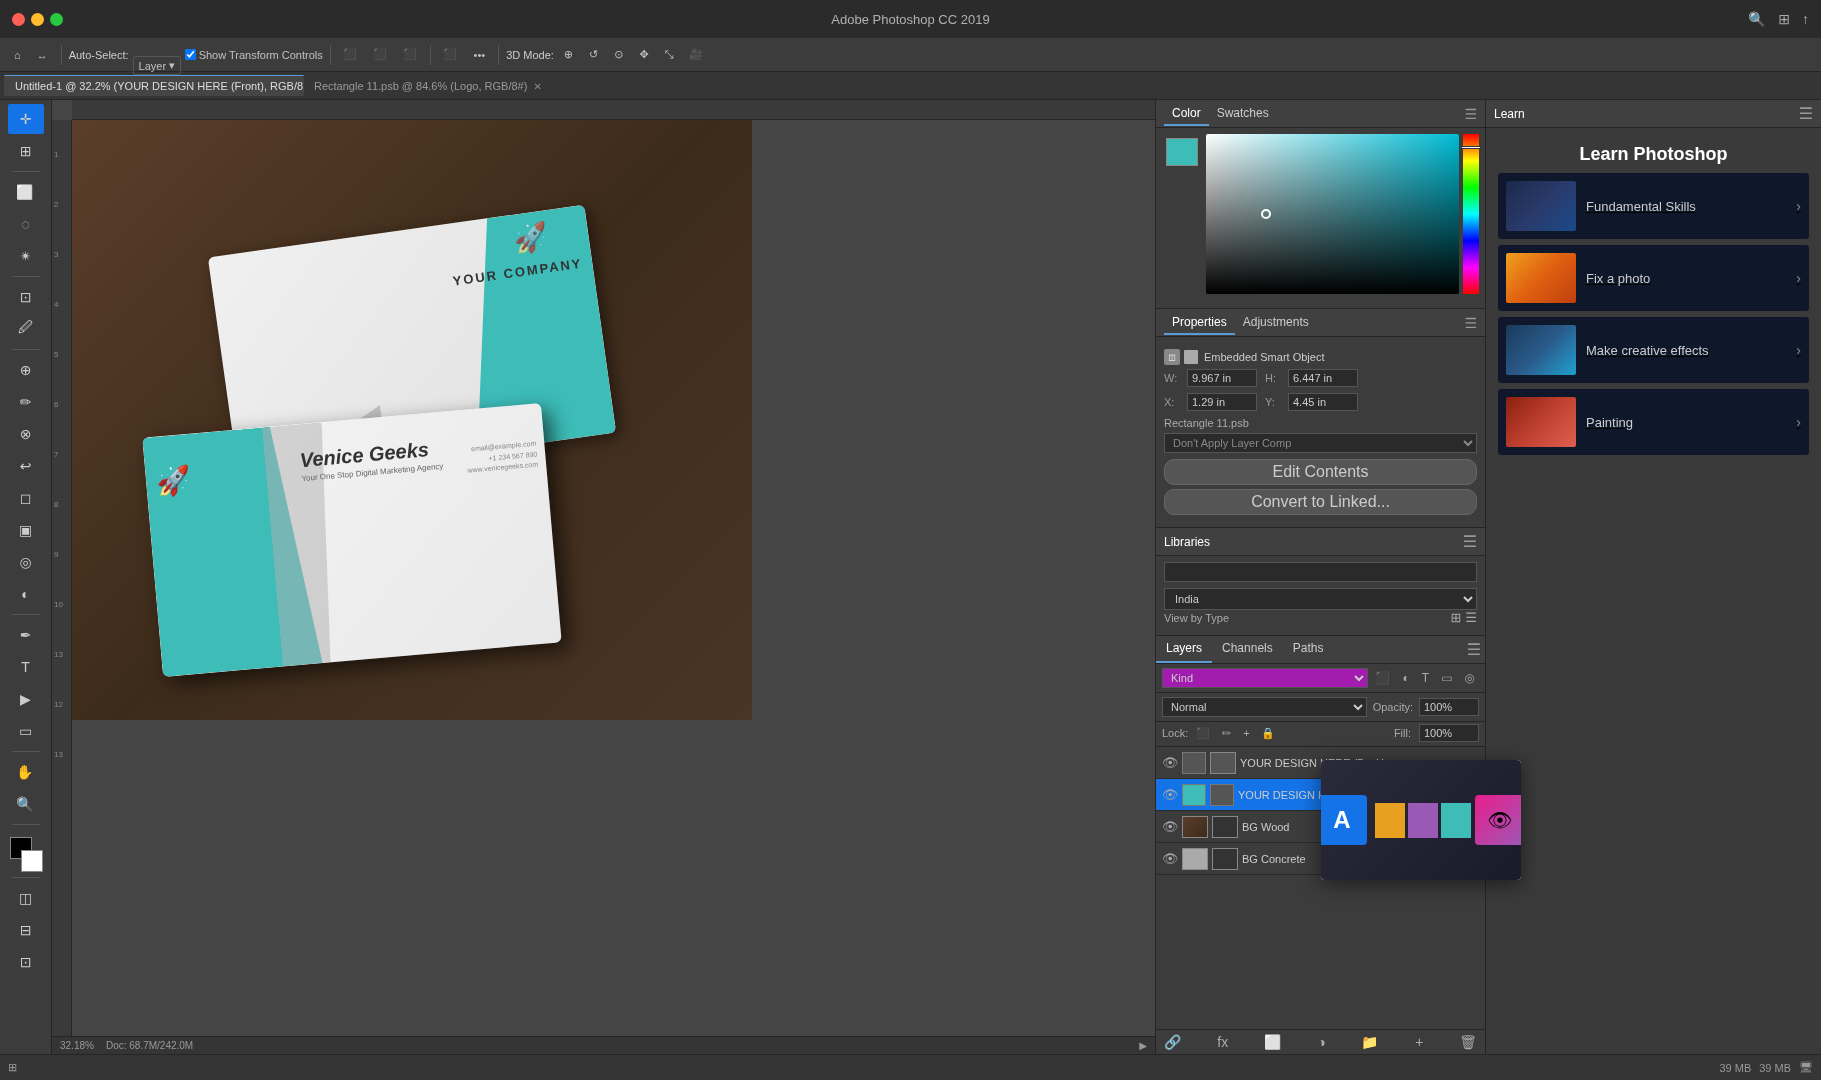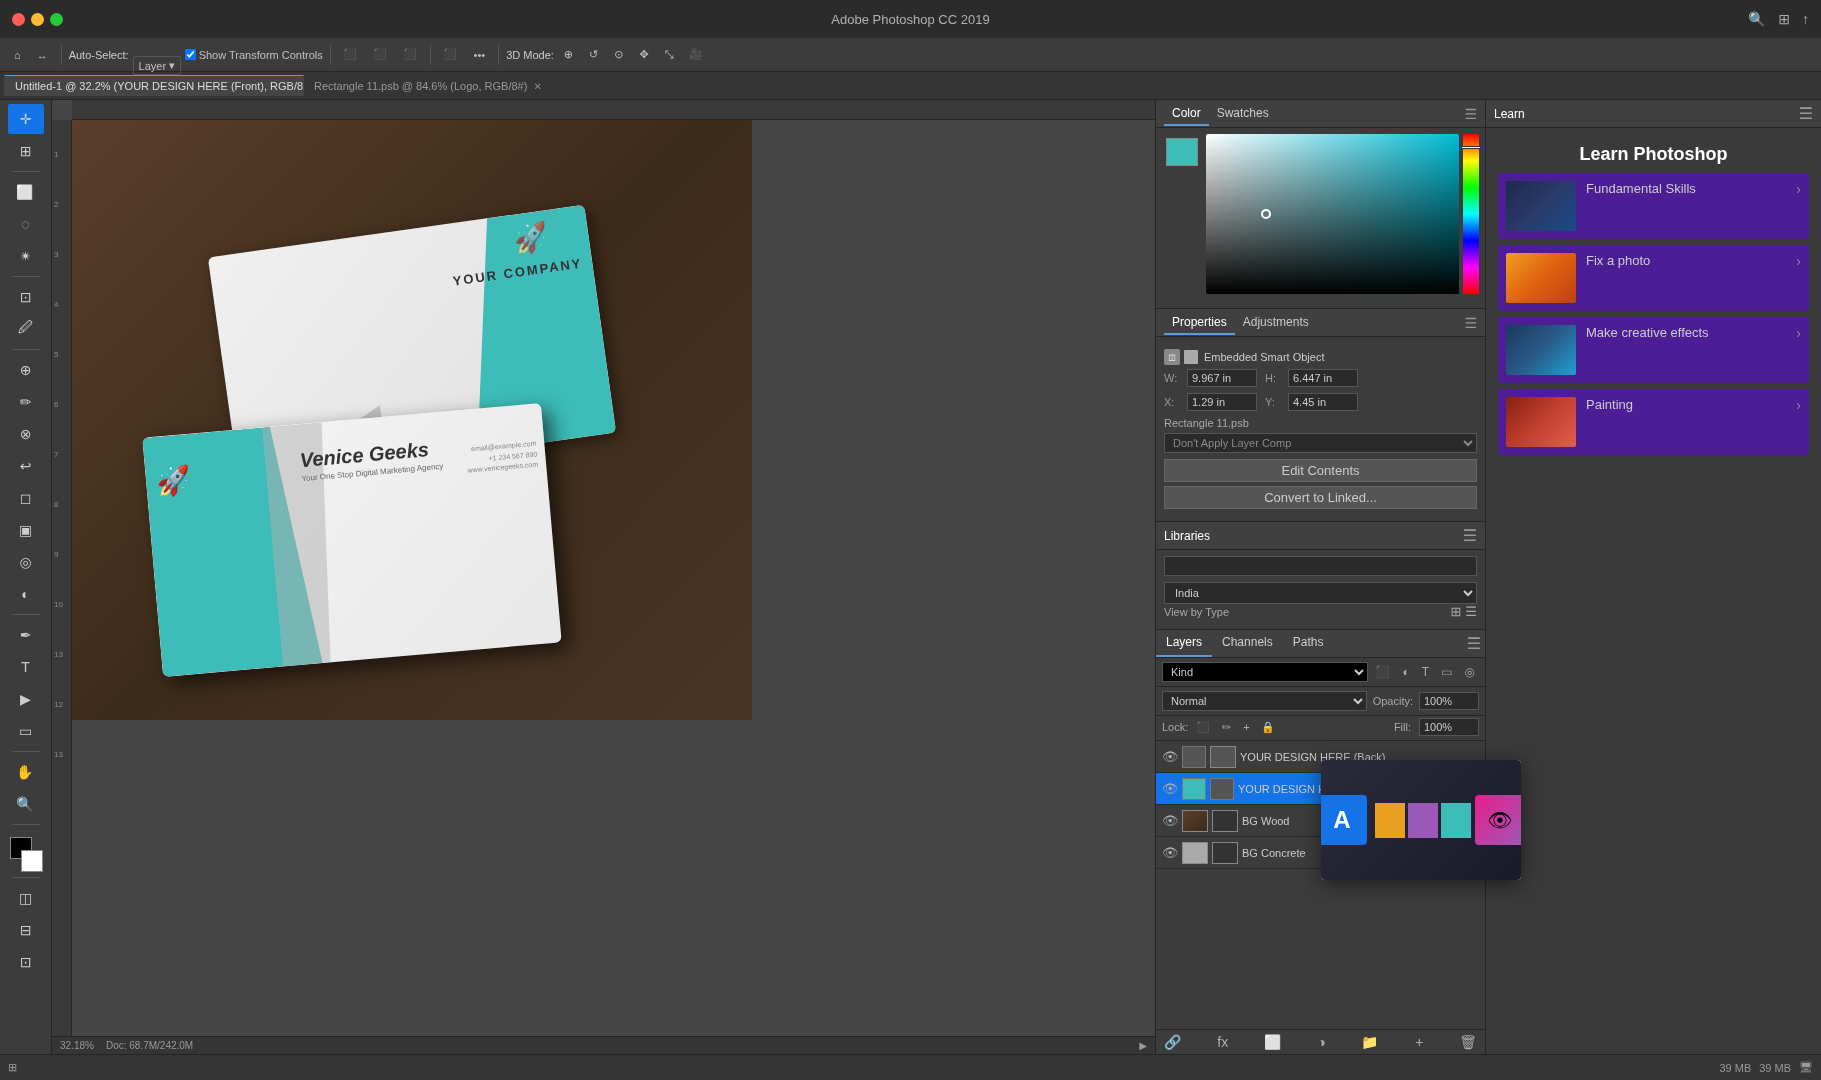--- a/index.html
+++ b/index.html
@@ -81,30 +81,30 @@
 
     
     #props-panel { border-bottom: 1px solid #252525; flex-shrink: 0; }
     .props-content { padding: 8px; font-size: 11px; color: #ccc; }
     .props-row { display: flex; align-items: center; gap: 8px; margin-bottom: 6px; }
     .props-label { color: #999; width: 15px; }
     .props-input { background: #2a2a2a; border: 1px solid #555; color: #ccc; font-size: 11px; padding: 2px 4px; width: 70px; }
     .smart-obj-row { display: flex; align-items: center; gap: 6px; padding: 4px 0; }
     .layer-name-display { font-size: 11px; color: #ccc; }
     .props-file-name { font-size: 11px; color: #aaa; margin-bottom: 4px; }
-    .props-btn { background: #555; border: 1px solid #666; color: #ccc; font-size: 13px; padding: 3px 8px; cursor: pointer; border-radius: 0; width: 100%; margin-bottom: 4px; }
+    .props-btn { background: #555; border: 1px solid #666; color: #ccc; font-size: 16px; padding: 3px 8px; cursor: pointer; border-radius: 10px; width: 100%; margin-bottom: 4px; }
     .layer-comp-dropdown { background: #2a2a2a; border: 1px solid #555; color: #888; font-size: 11px; padding: 2px 4px; width: 100%; margin-bottom: 6px; }
 
     
     #layers-panel { flex: 1; display: flex; flex-direction: column; overflow: hidden; }
     .layers-tabs { display: flex; background: #404040; border-bottom: 1px solid #252525; }
     .layers-tab { font-size: 12px; color: #ccc; padding: 5px 10px; cursor: pointer; border-bottom: 2px solid transparent; }
     .layers-tab.active { color: #fff; border-bottom: 2px solid #5b9bd5; }
     .layers-controls { display: flex; align-items: center; gap: 4px; padding: 4px 6px; border-bottom: 1px solid #252525; background: #3c3c3c; }
-    .layers-kind-dropdown { background: #000000; border: 1px solid #555; color: #ccc; font-size: 11px; padding: 2px 4px; flex: 1; }
+    .layers-kind-dropdown { background: #a21caf; border: 1px solid #555; color: #ccc; font-size: 11px; padding: 2px 4px; flex: 1; }
     .layers-icon-btn { background: transparent; border: 1px solid transparent; color: #aaa; font-size: 12px; padding: 2px 3px; cursor: pointer; }
     .layers-mode-row { display: flex; align-items: center; gap: 6px; padding: 4px 6px; border-bottom: 1px solid #252525; }
     .layers-mode-dropdown { background: #2a2a2a; border: 1px solid #555; color: #ccc; font-size: 11px; padding: 2px 4px; flex: 1; }
     .layers-opacity { background: #2a2a2a; border: 1px solid #555; color: #ccc; font-size: 11px; padding: 2px 4px; width: 60px; }
     .layers-lock-row { display: flex; align-items: center; gap: 4px; padding: 2px 6px 4px; border-bottom: 1px solid #252525; font-size: 11px; color: #aaa; }
     .lock-icon { font-size: 11px; background: transparent; border: 1px solid transparent; color: #aaa; padding: 1px 3px; cursor: pointer; }
     .fill-label { margin-left: auto; }
     .layers-list { flex: 1; overflow-y: auto; }
     .layer-item { display: flex; align-items: center; gap: 4px; padding: 3px 6px; height: 32px; border-bottom: 1px solid #2a2a2a; cursor: pointer; }
     .layer-item.active { background: #1473e6; }
@@ -117,21 +117,21 @@
     .layers-bottom-btn { background: transparent; border: none; color: #aaa; font-size: 14px; cursor: pointer; }
 
     
     #learn-panel { width: 336px; background: #3a3a3a; border-left: 1px solid #252525; display: flex; flex-direction: column; overflow: hidden; }
     .learn-header { display: flex; align-items: center; padding: 0 8px; height: 28px; background: #404040; border-bottom: 1px solid #252525; }
     .learn-title { font-size: 12px; color: #fff; }
     .learn-menu { margin-left: auto; color: #999; cursor: pointer; }
     .learn-content { padding: 16px 12px; flex: 1; overflow-y: auto; }
     .learn-main-title { font-size: 18px; color: #fff; font-weight: bold; text-align: center; margin-bottom: 8px; }
     .learn-desc { font-size: 11px; color: #aaa; text-align: center; margin-bottom: 16px; line-height: 1.4; }
-    .learn-item { display: flex; align-items: flex-start; gap: 10px; padding: 8px; margin-bottom: 6px; background: #4c1d95; border-radius: 3px; cursor: pointer; }
+    .learn-item { display: flex; align-items: center; gap: 10px; padding: 8px; margin-bottom: 6px; background: #0f172a; border-radius: 3px; cursor: pointer; text-decoration: underline; }
     .learn-thumb { width: 70px; height: 50px; background: #666; border-radius: 2px; flex-shrink: 0; overflow: hidden; }
     .learn-thumb-1 { background: linear-gradient(135deg, #1a2a4a 0%, #2a3a6a 50%, #1a4a8a 100%); }
     .learn-thumb-2 { background: linear-gradient(135deg, #f0a020 0%, #e06010 50%, #c04010 100%); }
     .learn-thumb-3 { background: linear-gradient(135deg, #1a3a5a 0%, #2a5a8a 50%, #20a0d0 100%); }
     .learn-thumb-4 { background: linear-gradient(135deg, #8a2010 0%, #c04030 50%, #e06050 100%); }
     .learn-item-label { font-size: 13px; color: #ccc; flex: 1; }
     .learn-chevron { color: #888; font-size: 14px; }
 
     
     #libraries-panel { border-bottom: 1px solid #252525; padding: 0; }

